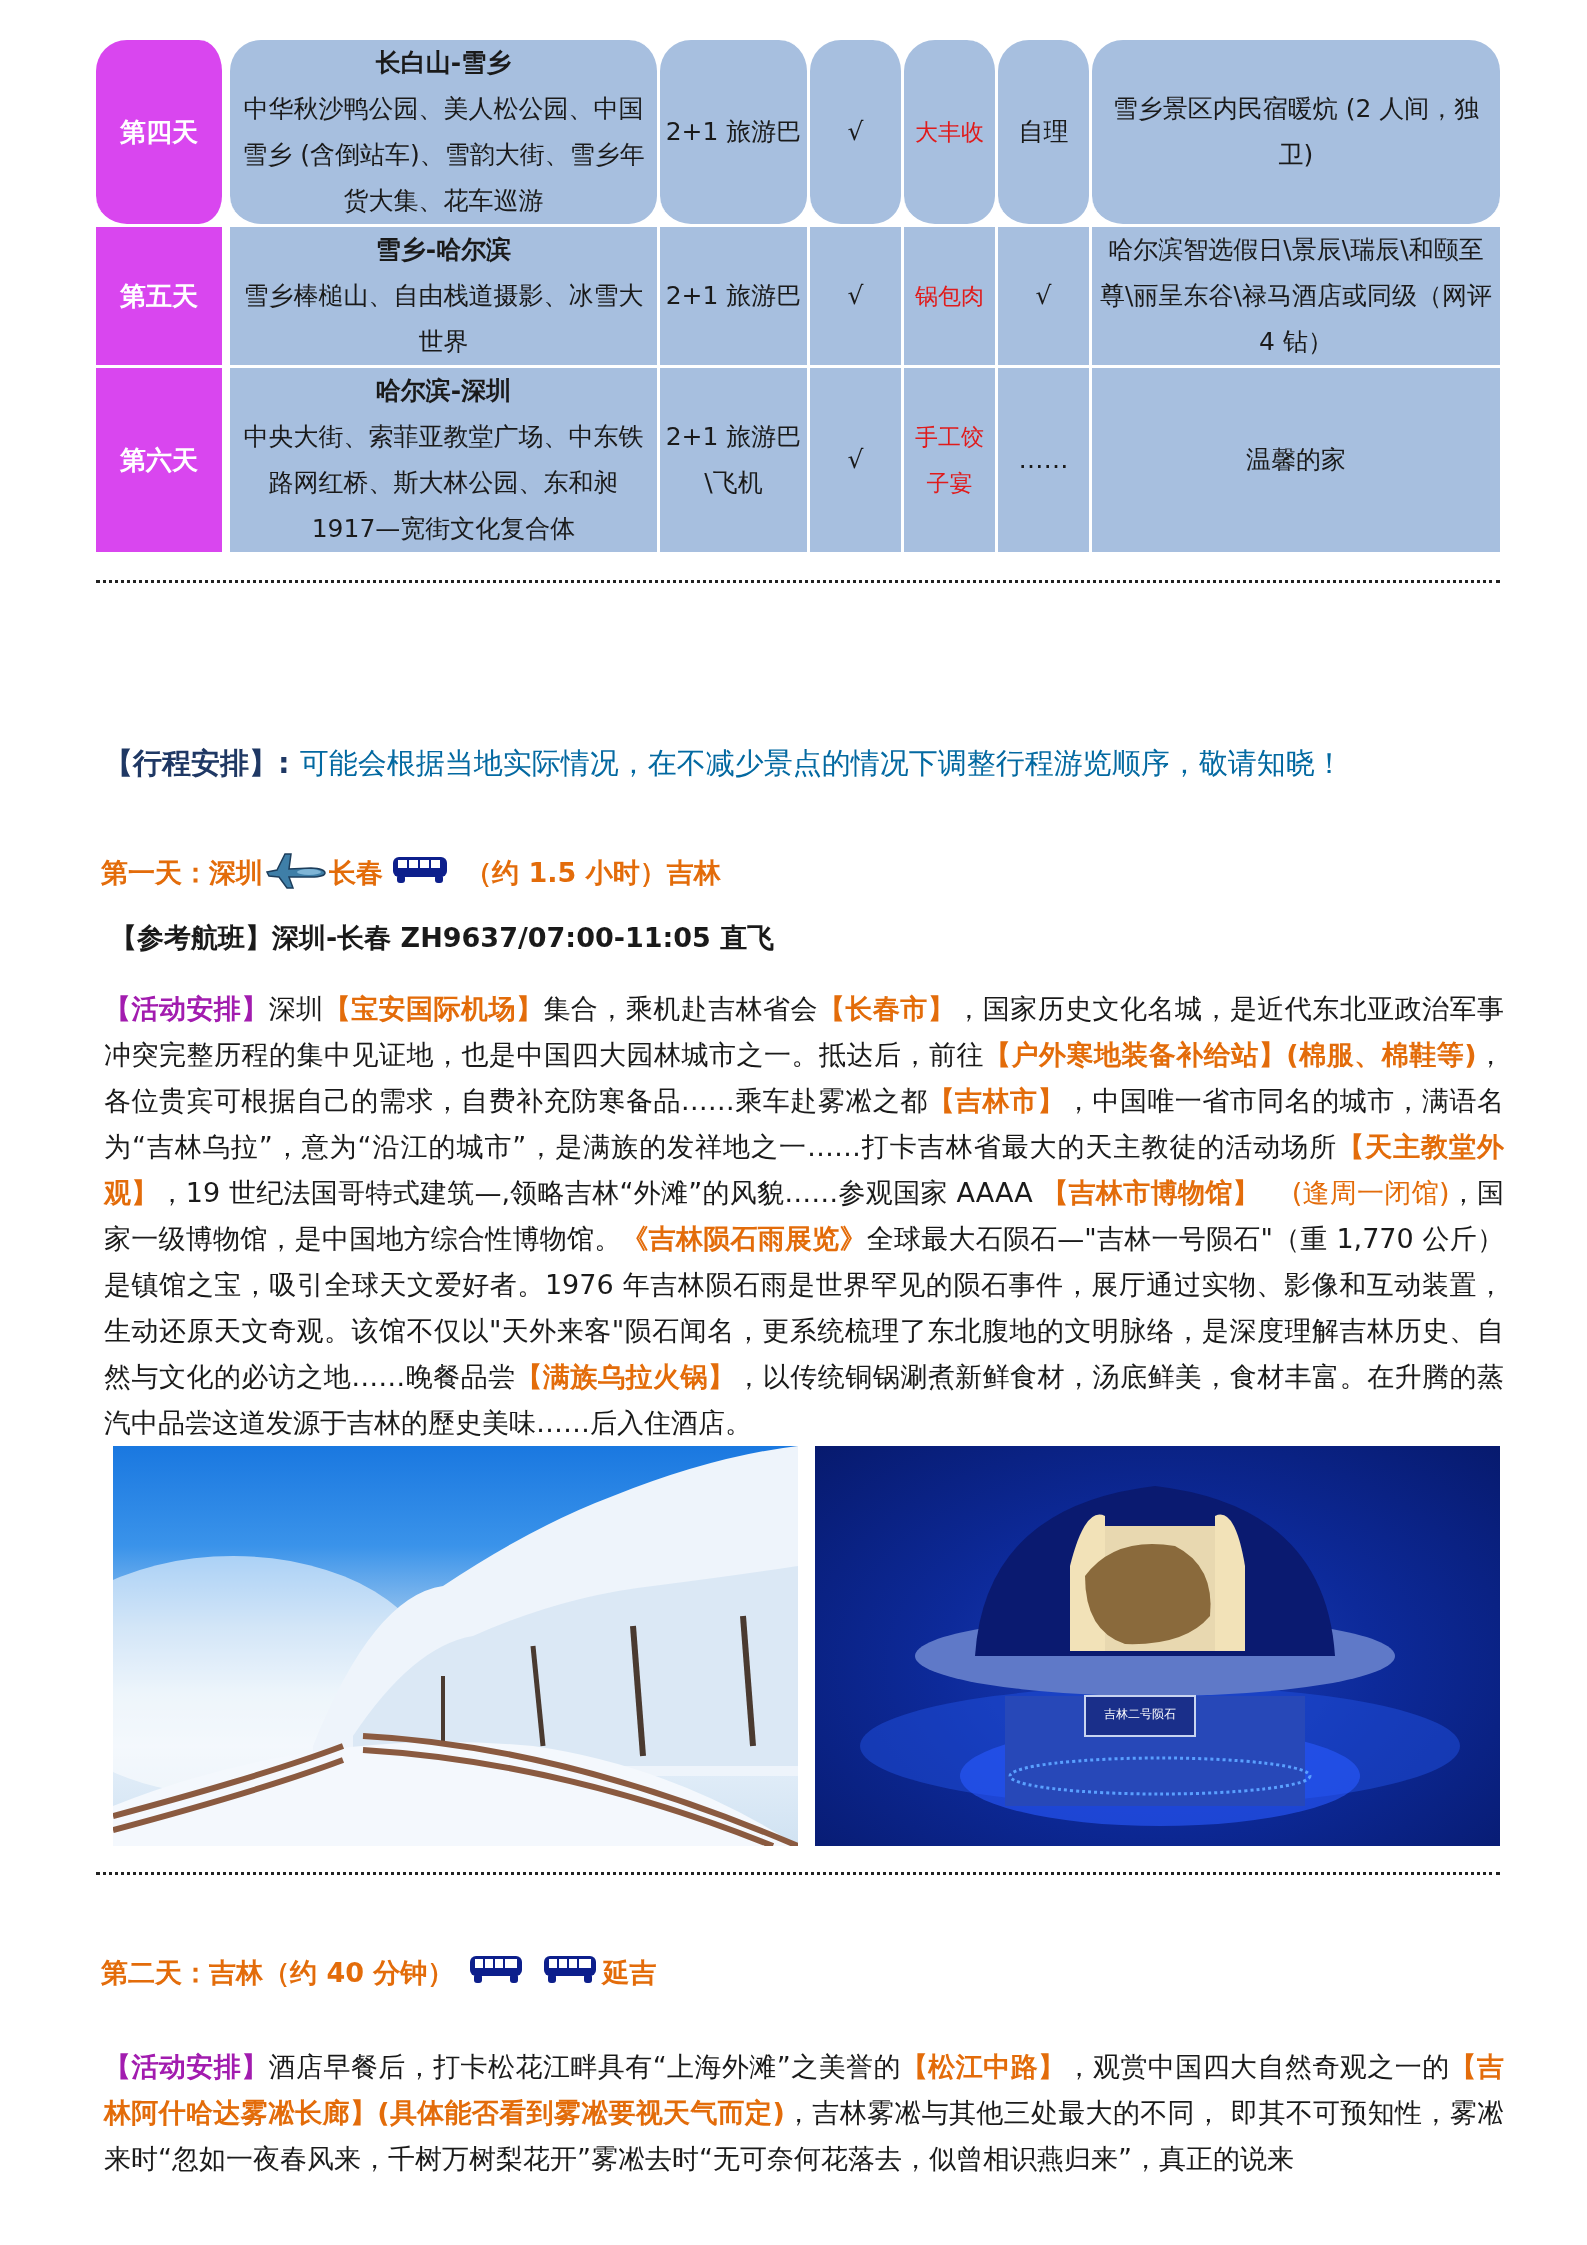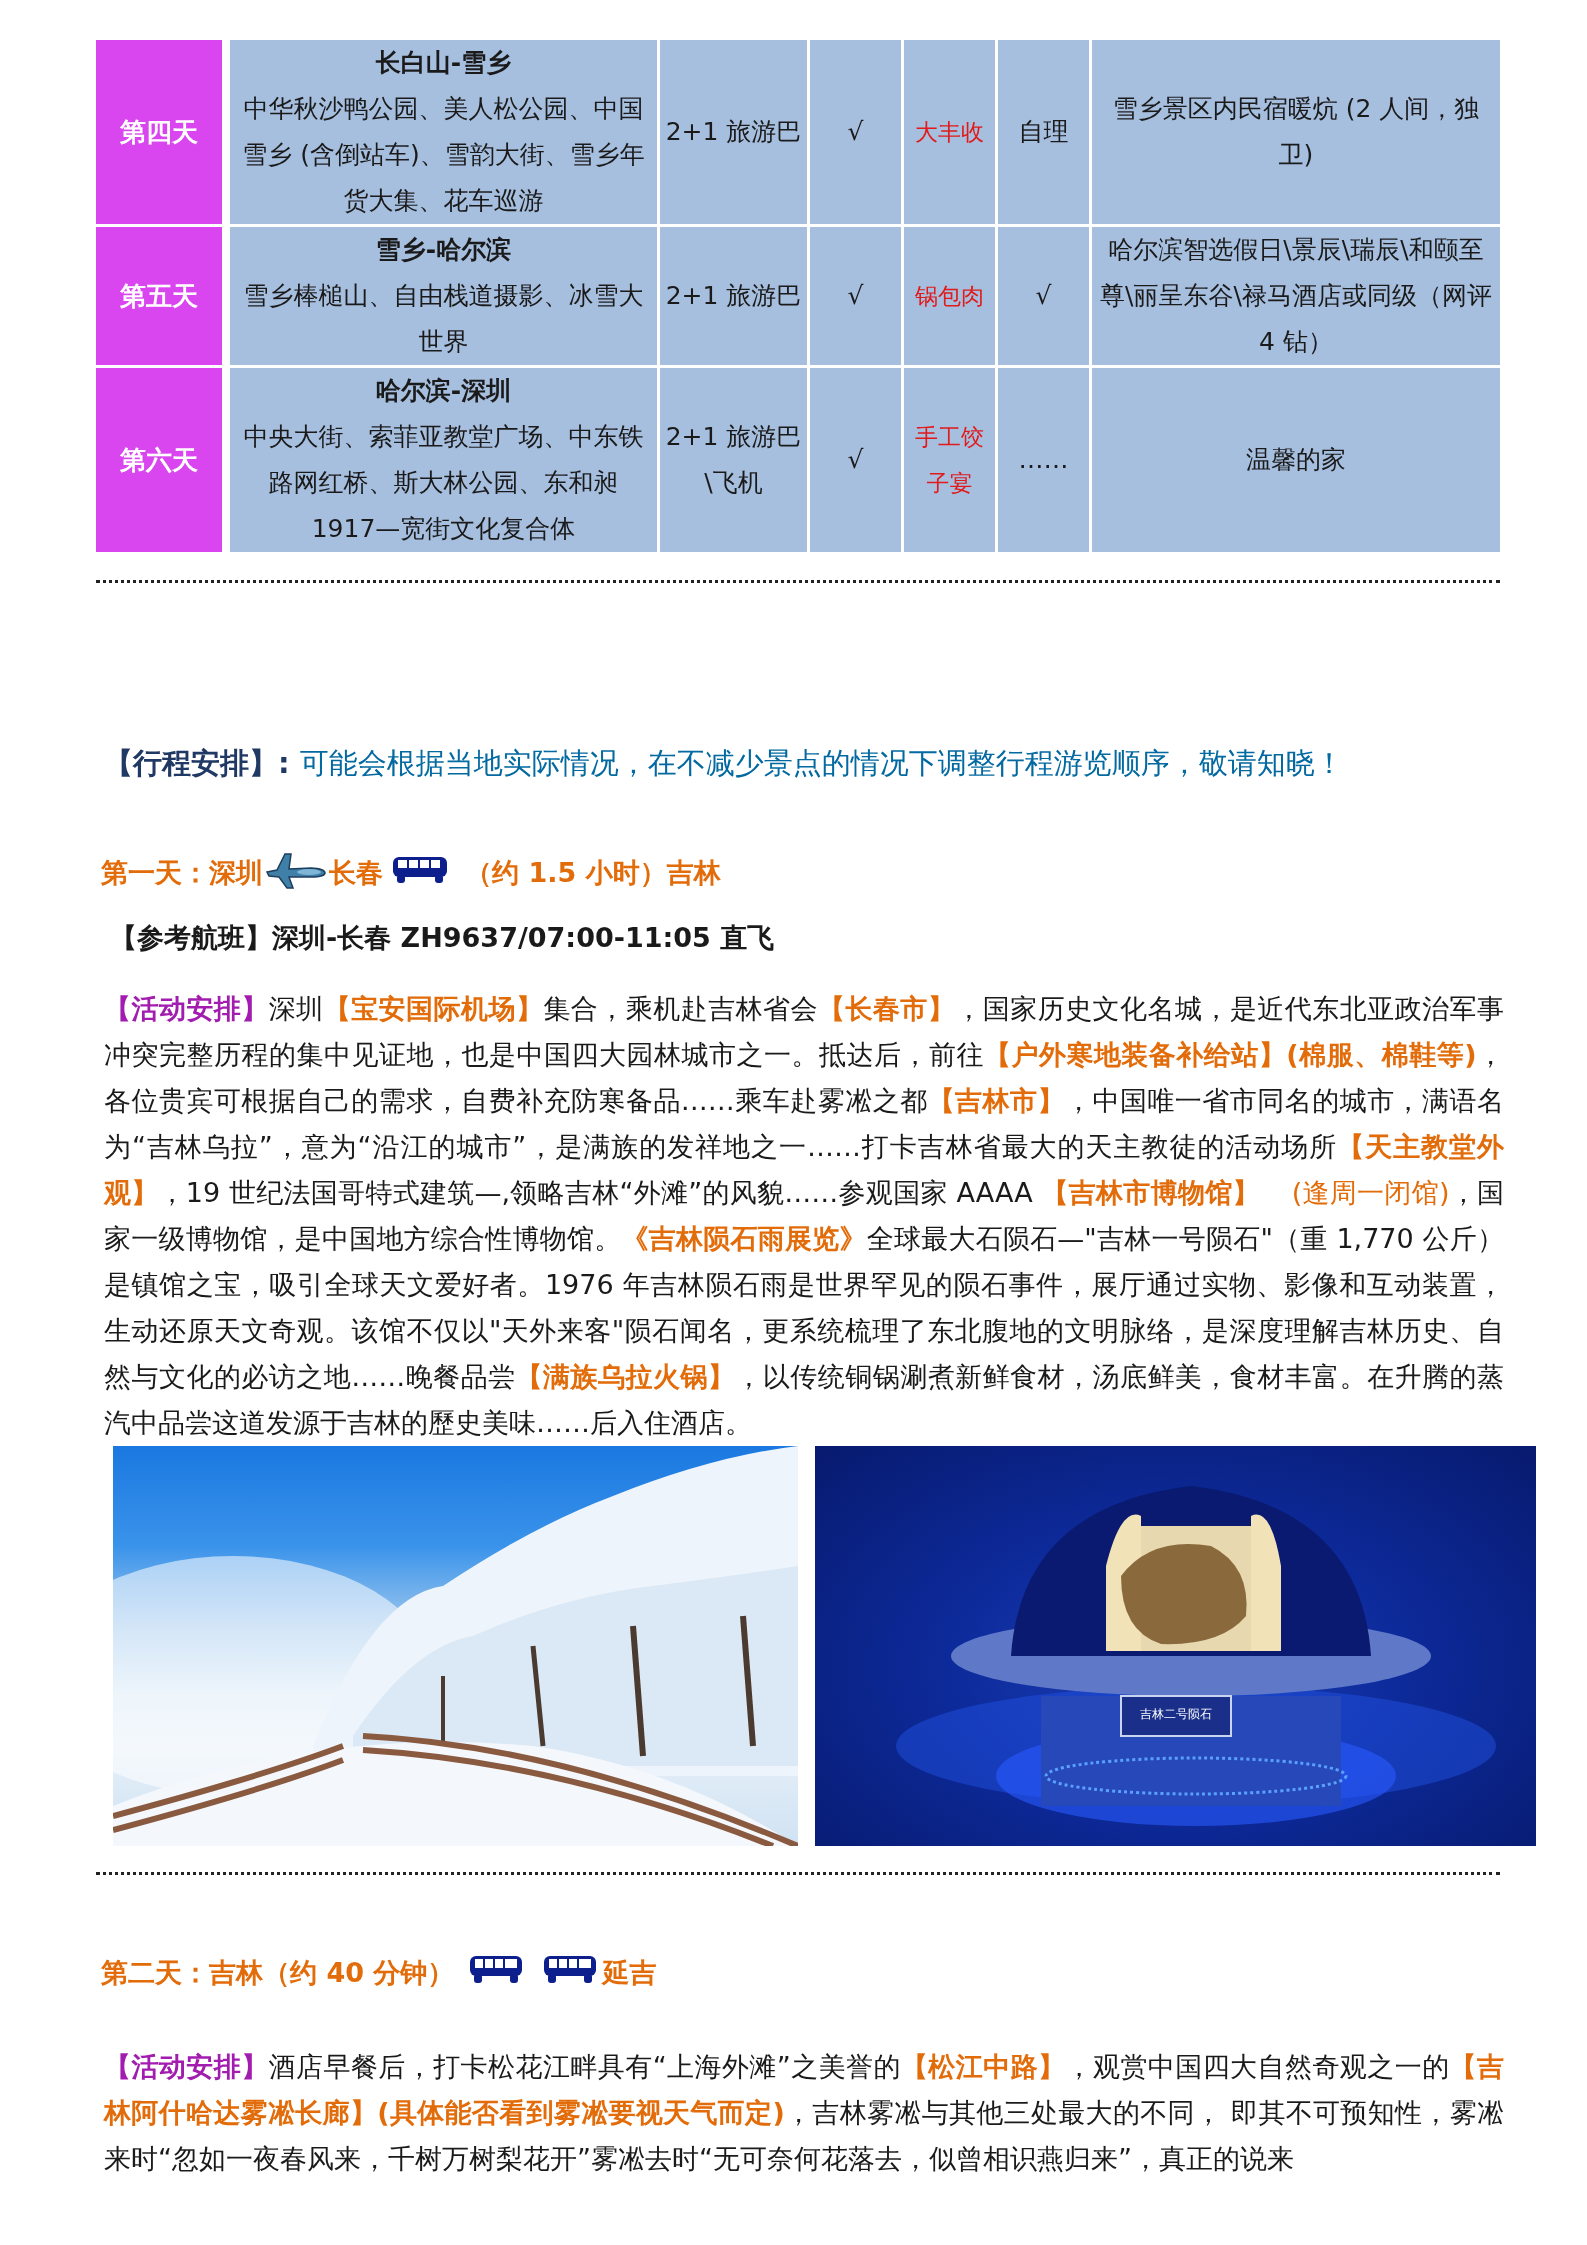--- a/index.html
+++ b/index.html
@@ -10,21 +10,21 @@
   .itin-table { position: absolute; left: 96px; top: 40px; width: 1404px;
                 border-collapse: separate; border-spacing: 0; table-layout: fixed; }
   .itin-table td { background: #a7bfdf; border-right: 3px solid #ffffff; border-bottom: 3px solid #ffffff;
                    text-align: center; vertical-align: middle; font-size: 25px; line-height: 46px;
                    padding: 0 4px; color: #1a1a1a; }
   .itin-table td.day { background: #d946ef; color: #ffffff; font-weight: bold; font-size: 26px;
                        border-right: 8px solid #ffffff; }
   .itin-table td:last-child { border-right: none; }
   .itin-table td .route { display: block; font-weight: bold; }
   .itin-table td .meal { color: #e01b1b; font-size: 23px; line-height: 44px; }
-  .row-4 td { height: 180px; }
+  .row-4 td { height: 180px; border-radius: 31px; }
   .row-5 td { height: 138px; }
   .row-6 td { height: 180px; }
 
   .dotline { position: absolute; left: 96px; width: 1404px; height: 0;
              border-top: 3px dotted #222; }
 
   
   .notice { position: absolute; left: 104px; top: 744px; font-size: 29px; font-weight: bold; white-space: nowrap; }
   .notice .n-label { color: #1f3864; }
   .notice .n-text { color: #0369a1; font-weight: normal; }
@@ -41,21 +41,21 @@
           text-align: justify; }
   .para .lbl { font-weight: bold; color: #a21caf; }
   .para .hl { color: #e36c0a; font-weight: bold; }
   .para .hl-n { color: #e36c0a; margin-left: 32px; }
 
   
   .photo { position: absolute; top: 1446px; height: 400px; overflow: hidden; }
   .photo-rime { left: 113px; width: 685px;
     background: linear-gradient(180deg, #1a78e0 0%, #3a93ea 25%, #9cc6ee 45%, #d8e9f6 62%, #e6f0fa 75%, #d0e2f2 100%); }
   .photo-meteor { left: 815px; width: 685px;
-    background: radial-gradient(ellipse at 50% 55%, #1c3fb8 0%, #0d2a9a 45%, #071a6e 100%); padding-left: 36px; }
+    background: radial-gradient(ellipse at 50% 55%, #1c3fb8 0%, #0d2a9a 45%, #071a6e 100%); }
 </style>
 </head>
 <body>
 
 <table class="itin-table">
   <colgroup>
     <col style="width:134px">
       <col style="width:430px">
       <col style="width:150px">
     <col style="width:94px">

